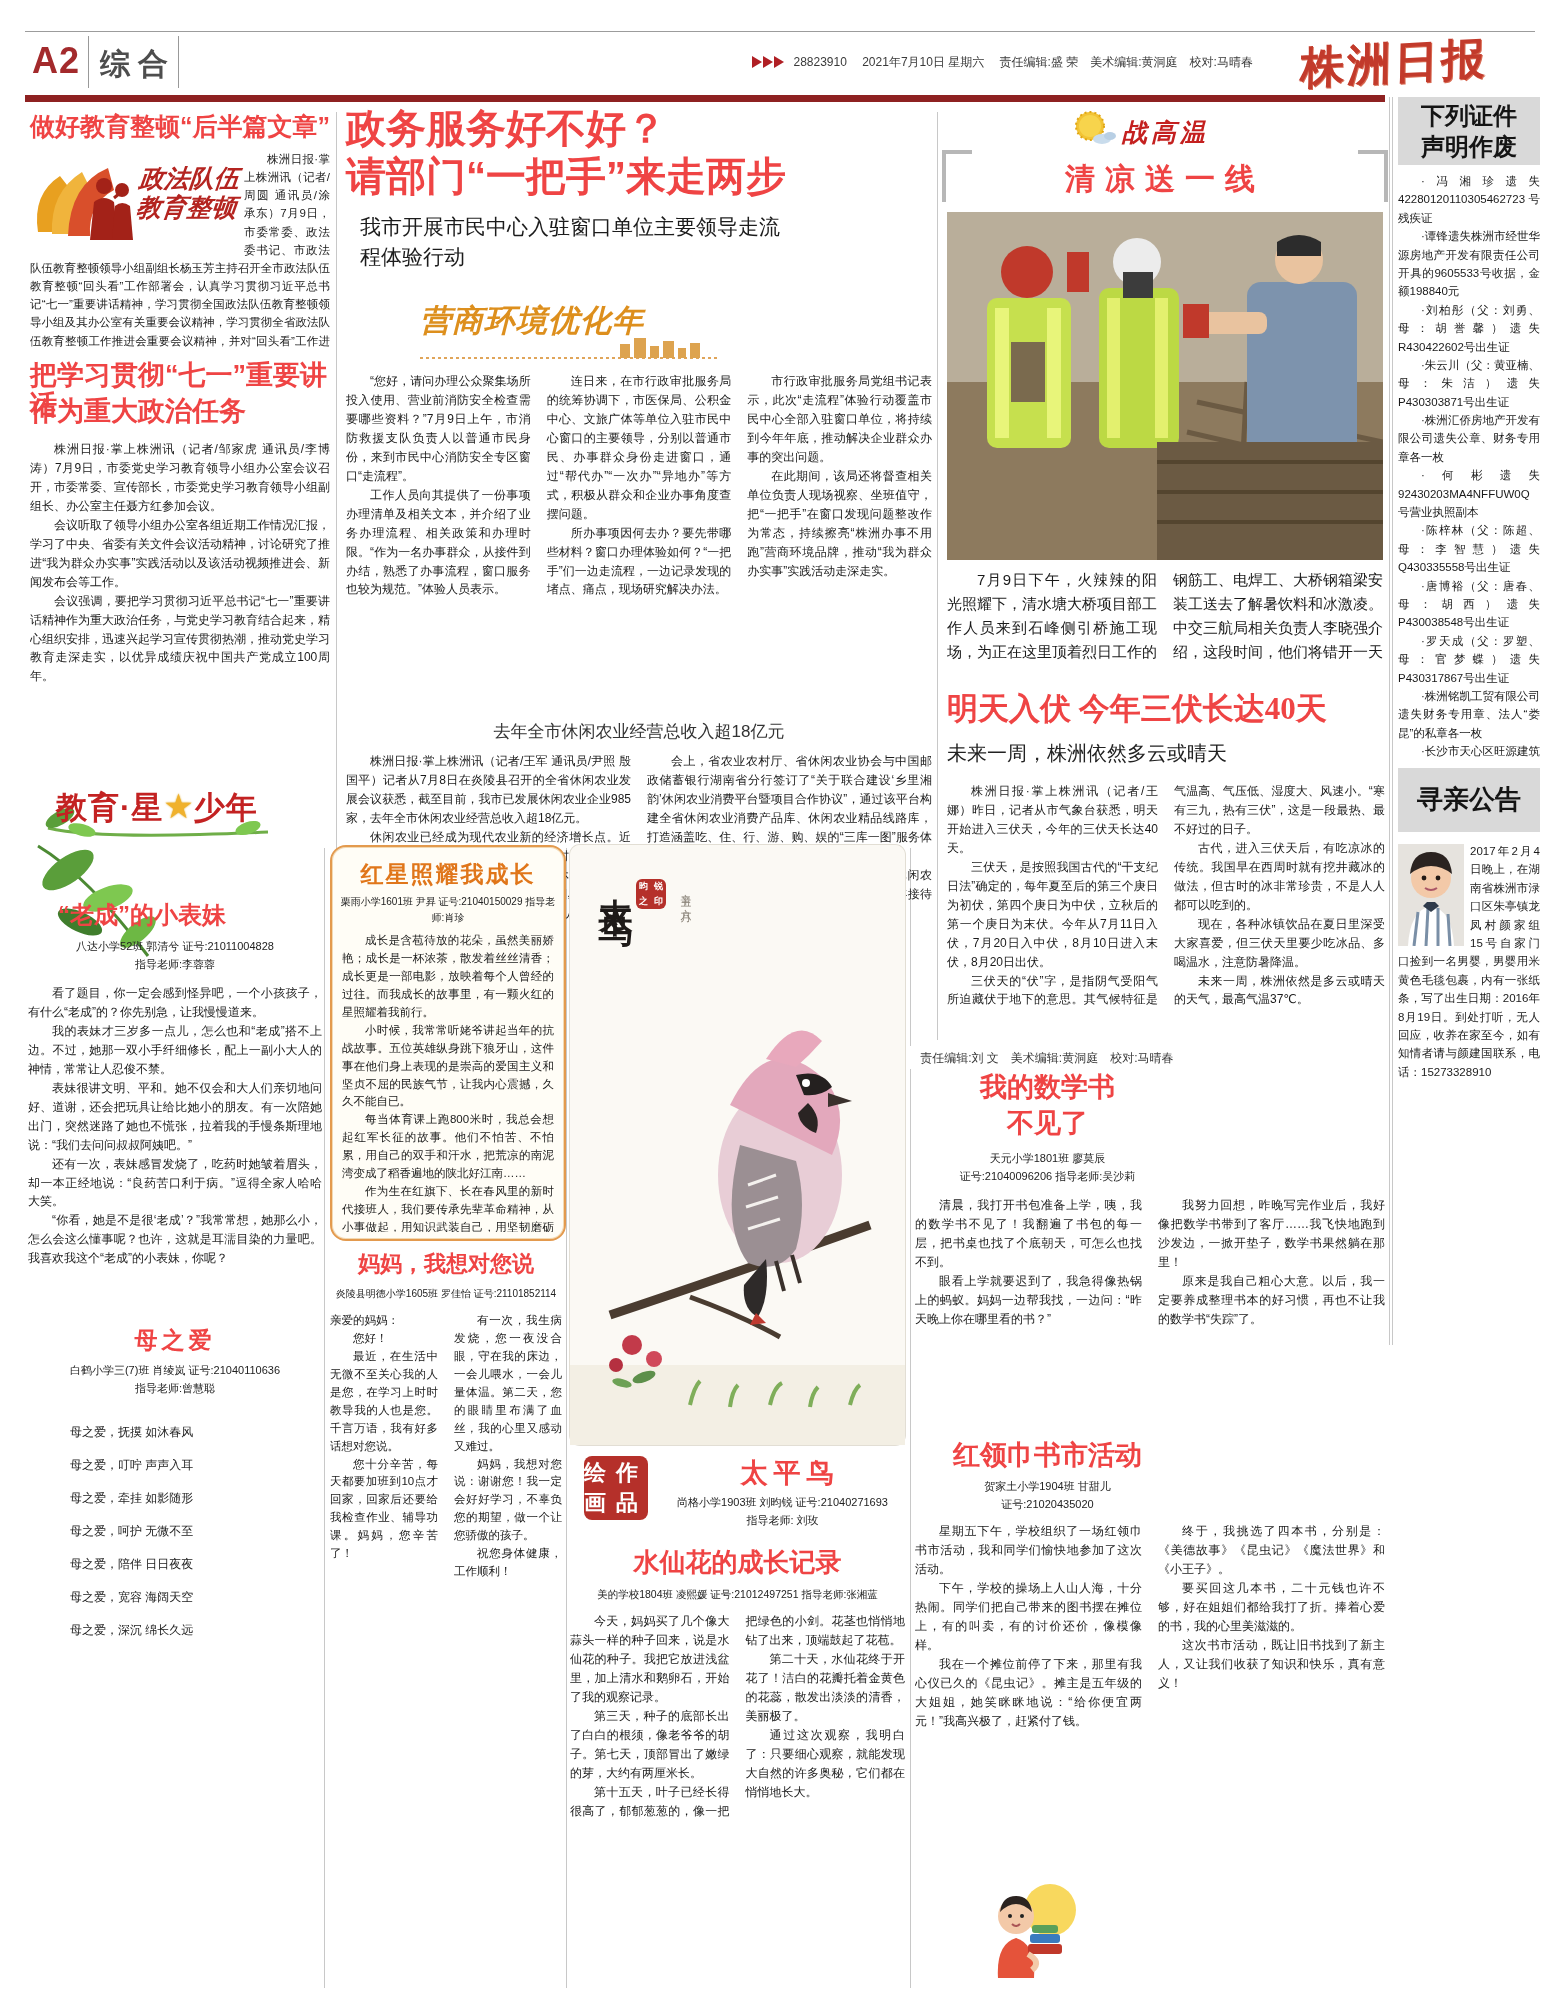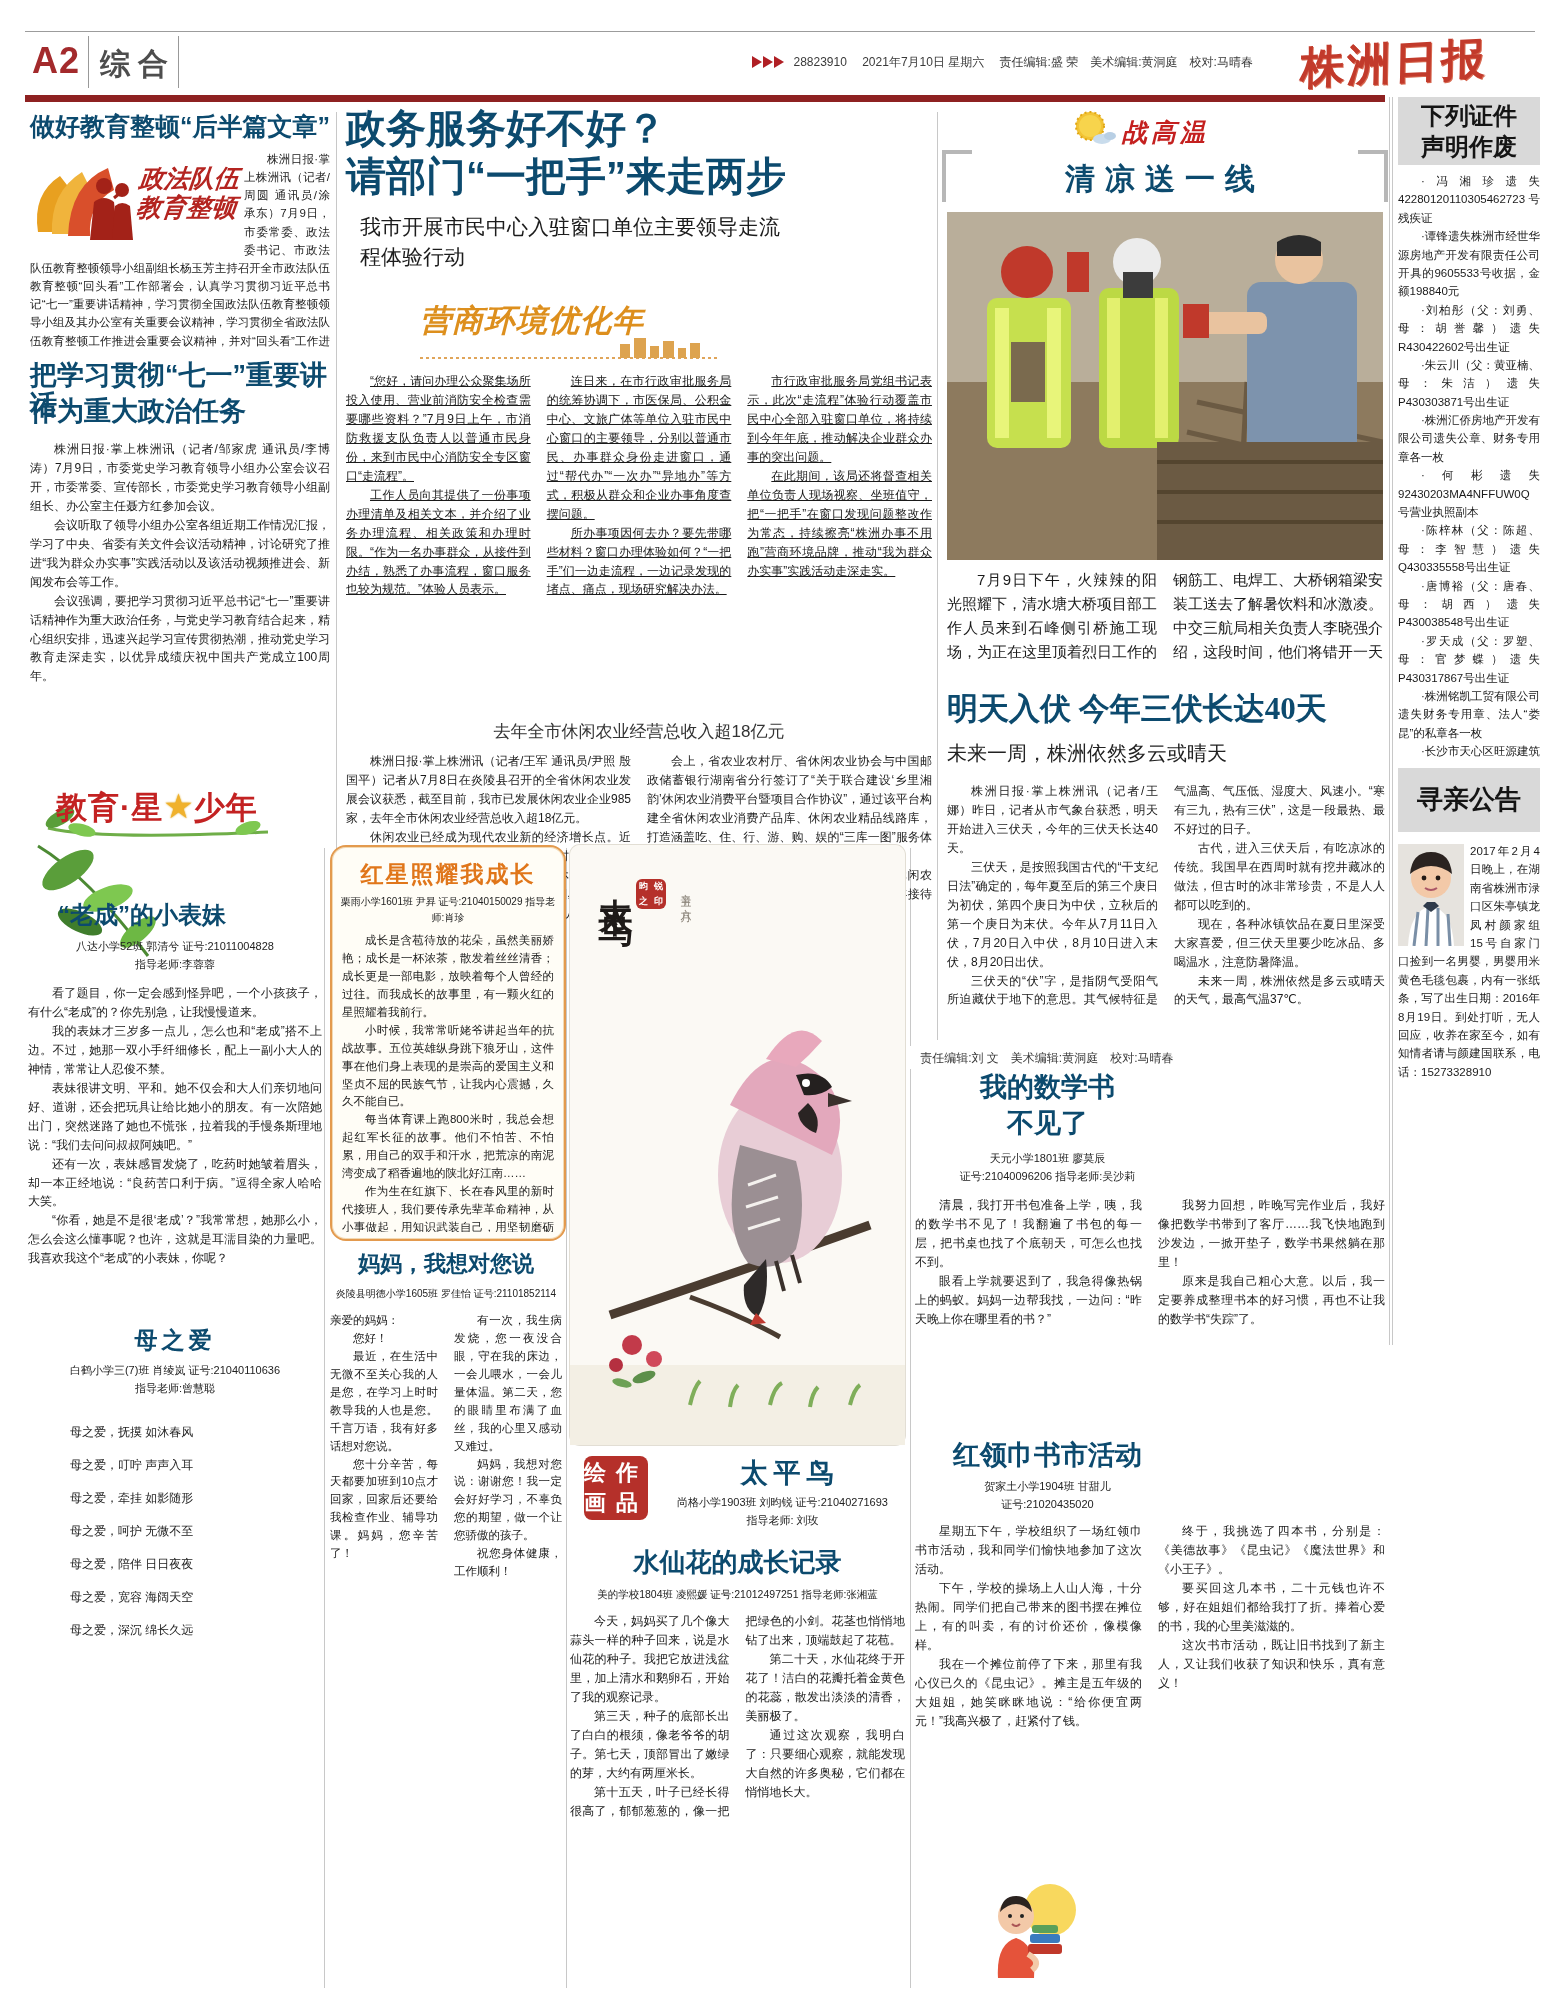--- a/index.html
+++ b/index.html
@@ -7,25 +7,25 @@
         font-family:"Liberation Sans","DejaVu Sans",sans-serif;color:#141414;overflow:hidden;}
   .abs{position:absolute;}
   .hairline{background:#9c9c9c;}
   .rule-red{background:#8e2121;}
   .vsep{width:1px;background:#c8c8c8;}
   .pageno{font-size:36px;font-weight:800;color:#a32a2c;letter-spacing:1px;}
   .secname{font-size:30px;font-weight:700;color:#4d4d4d;letter-spacing:8px;}
   .issueline{font-size:12px;color:#3a3a3a;white-space:nowrap;}
   .tri{display:inline-block;width:0;height:0;border-left:10px solid #b01f24;border-top:6px solid transparent;border-bottom:6px solid transparent;margin-right:1px;vertical-align:middle;}
   .masthead{font-family:"Liberation Serif","DejaVu Serif",serif;font-size:44px;font-weight:900;color:#c23a2b;transform:rotate(-3deg) skewX(-4deg);letter-spacing:3px;text-shadow:1px 1px 0 #d86a52;}
-  .hl{font-weight:800;color:#0c4a6e;line-height:1.12;}
+  .hl{font-weight:800;color:#ef4444;line-height:1.12;}
   .body{font-size:12px;line-height:1.58;text-align:justify;color:#1a1a1a;}
   .body p{margin:0;text-indent:2em;}
   .cols2{column-count:2;column-gap:16px;}
-  .cols3{column-count:3;column-gap:16px;text-decoration:underline;}
+  .cols3{column-count:3;column-gap:16px;}
   .clip{overflow:hidden;}
   .byline{font-size:11px;color:#222;text-align:center;line-height:1.6;}
   .center{text-align:center;}
   .graybox{background:#d9d9d9;color:#141414;font-weight:800;font-size:24px;text-align:center;line-height:1.3;display:flex;flex-direction:column;justify-content:center;}
   .notice{font-size:11.5px;line-height:1.6;text-align:justify;color:#1a1a1a;}
   .notice p{margin:0;text-indent:2em;}
   .pf-logo-text{font-style:italic;font-weight:900;color:#b42420;font-size:25px;line-height:1.15;transform:skewX(-6deg);}
   .badge-biz{font-style:italic;font-weight:900;font-size:31px;color:#dd8f1d;letter-spacing:1px;transform:skewX(-4deg);}
   .heat-tag{font-style:italic;font-weight:900;font-size:25px;color:#c4201f;letter-spacing:4px;}
   .bracket-l{width:26px;height:48px;border-left:4px solid #b7b7b7;border-top:4px solid #b7b7b7;}

